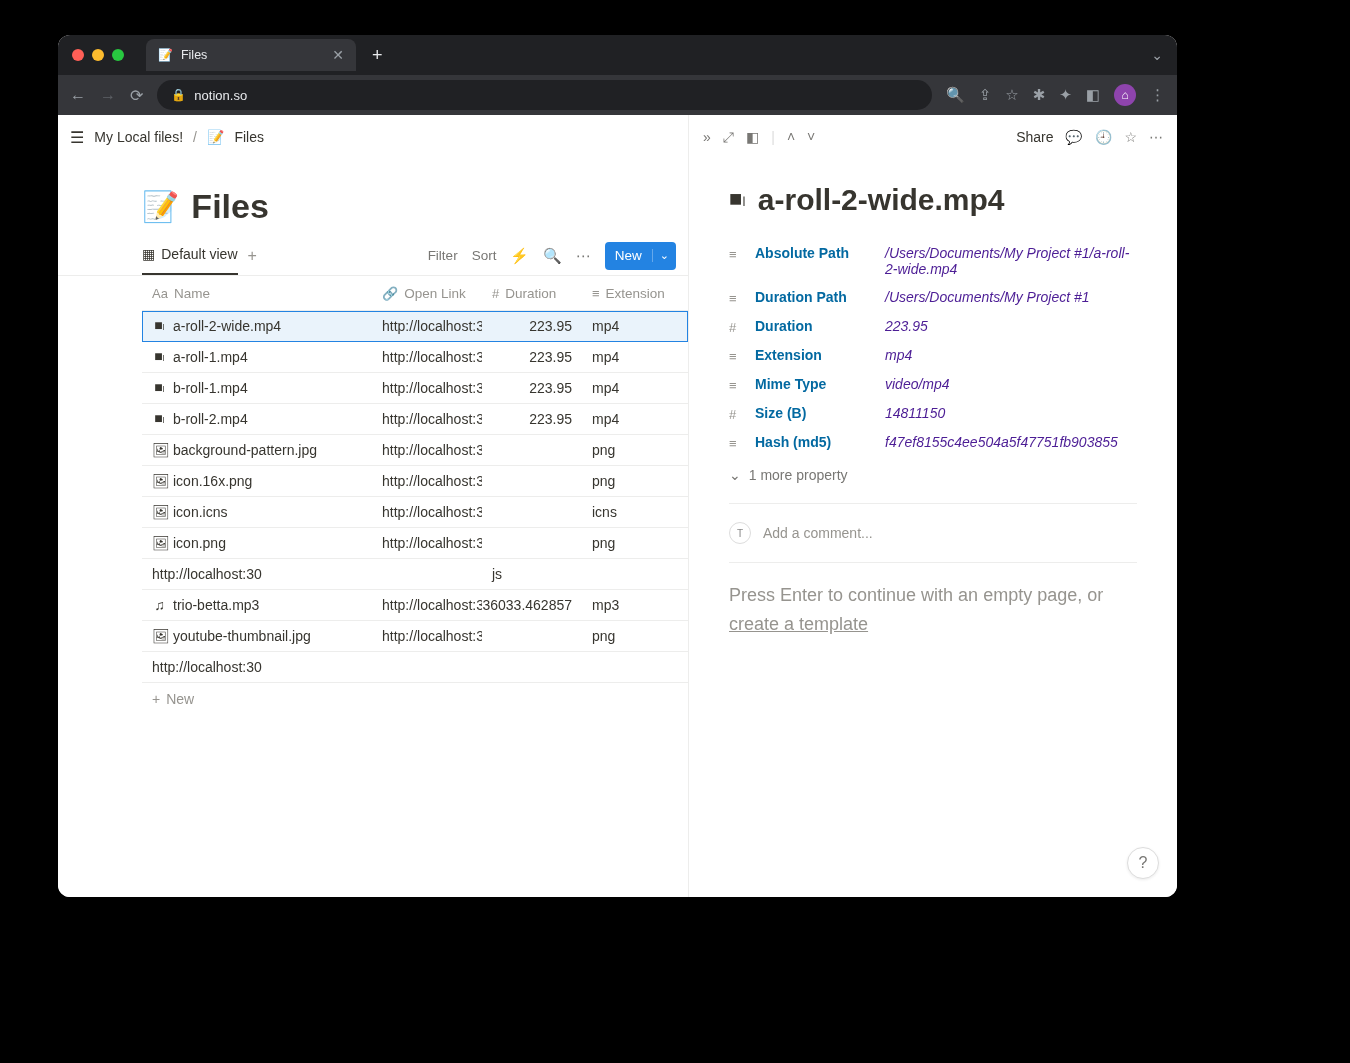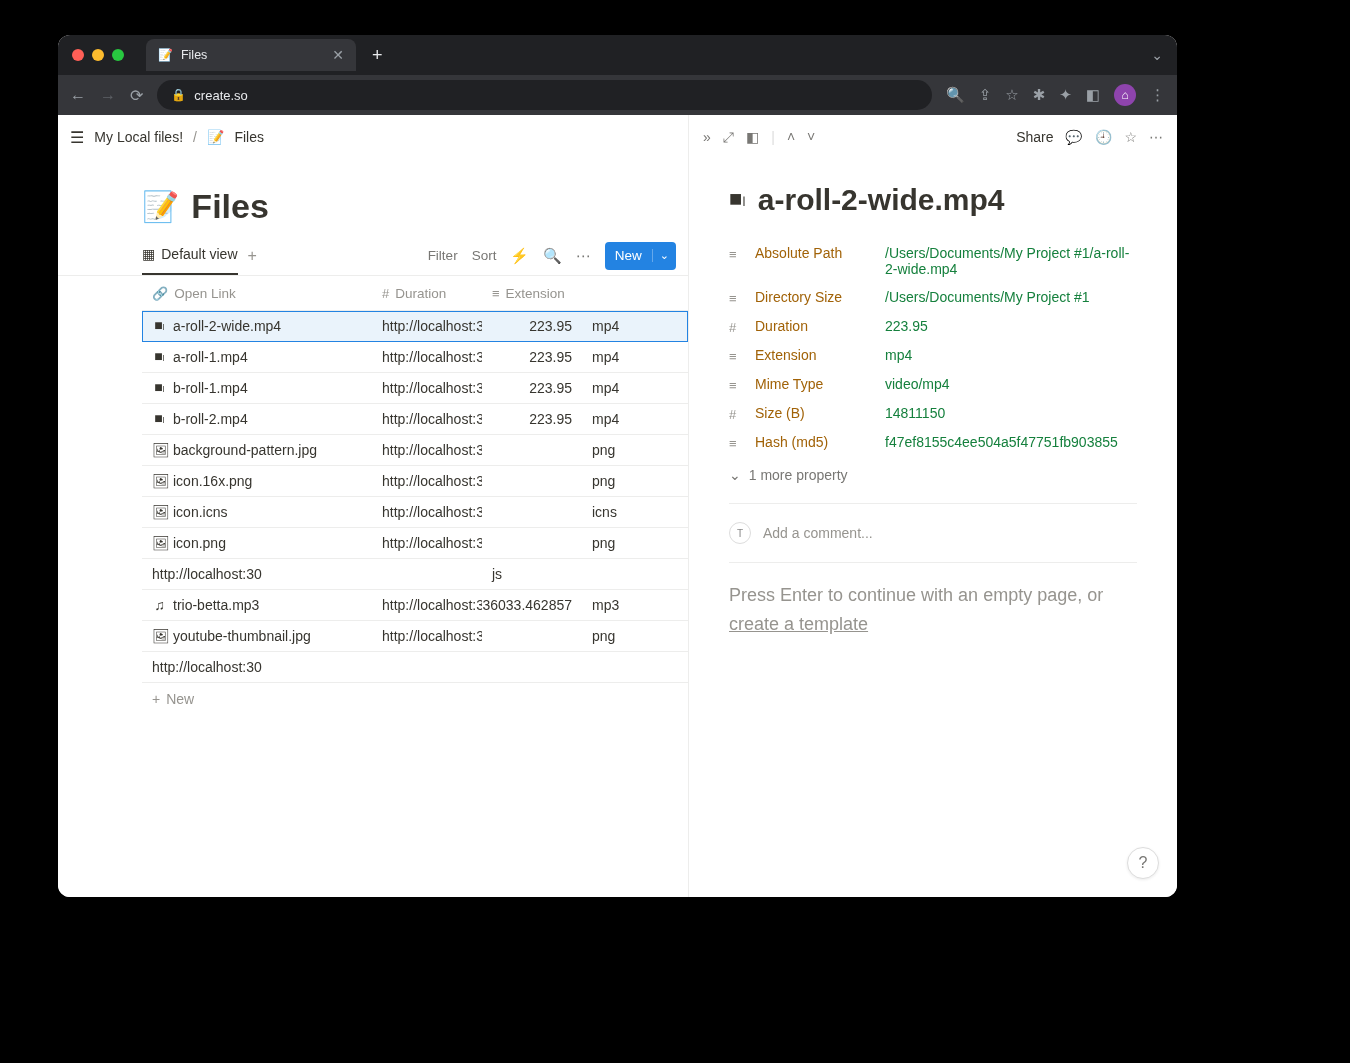--- a/index.html
+++ b/index.html
@@ -75,22 +75,22 @@
   .rp-top .share { color:#37352f; font-size:14px; }
 
   .rp-body { padding: 24px 40px 0 40px; }
   .rp-title { display:flex; align-items:center; gap:12px; }
   .rp-title .ic { font-size:22px; color:#37352f; }
   .rp-title h1 { font-size:30px; font-weight:700; color:#37352f; }
 
   .props { margin-top:22px; font-size:14px; }
   .prop { display:flex; align-items:flex-start; padding:6px 0; gap:10px; }
   .prop .picon { color:#96948f; width:16px; font-size:13px; flex-shrink:0; margin-top:2px; }
-  .prop .plabel { color:#a16207; width:120px; flex-shrink:0; }
-  .prop .pval { color:#15803d; flex:1; word-break:break-all; }
+  .prop .plabel { color:#0369a1; width:120px; flex-shrink:0;font-weight:bold; }
+  .prop .pval { color:#4c1d95; flex:1; word-break:break-all;font-style:italic; }
   .more-props { display:flex; align-items:center; gap:8px; color:#787774; font-size:14px; padding:10px 0; cursor:pointer; }
   .divider { border-top:1px solid #ededec; margin:10px 0; }
 
   .comment-row { display:flex; align-items:center; gap:12px; padding:8px 0; }
   .comment-av { width:22px; height:22px; border-radius:50%; border:1px solid #ddd; display:flex; align-items:center; justify-content:center; font-size:10px; color:#888; }
   .comment-ph { color:#96948f; font-size:14px; }
 
   .empty-hint { color:#96948f; font-size:18px; margin-top:18px; line-height:1.6; }
   .empty-hint .lnk { text-decoration:underline; cursor:pointer; }
 
@@ -115,21 +115,21 @@
       </div>
       <span class="newtab">+</span>
       <span class="chev">⌄</span>
     </div>
     <div class="addr-bar">
       <span class="nav-icn">←</span>
       <span class="nav-icn" style="opacity:.4">→</span>
       <span class="nav-icn">⟳</span>
       <div class="addr">
         <span class="lock">🔒</span>
-        <span class="host">create.so</span>
+        <span class="host">notion.so</span>
       </div>
       <div class="ext-icons">
         <span class="ic">🔍</span>
         <span class="ic">⇪</span>
         <span class="ic">☆</span>
         <span class="ic">✱</span>
         <span class="ic">✦</span>
         <span class="ic">◧</span>
         <span class="avatar">⌂</span>
         <span class="ic">⋮</span>
@@ -169,20 +169,24 @@
           <span class="ic">⋯</span>
           <div class="new-btn">
             <span class="lbl">New</span>
             <span class="dd">⌄</span>
           </div>
         </div>
       </div>
 
       <div class="table table-pad">
         <div class="thead">
+          <div class="cell">
+              <span class="ic">Aa</span>
+              <span>Name</span>
+            </div>
           <div class="cell">
               <span class="ic">🔗</span>
               <span>Open Link</span>
             </div>
           <div class="cell">
               <span class="ic">#</span>
               <span>Duration</span>
             </div>
           <div class="cell">
               <span class="ic">≡</span>
@@ -321,21 +325,21 @@
         </div>
 
         <div class="props" id="prop-list">
             <div class="prop">
               <span class="picon">≡</span>
               <span class="plabel">Absolute Path</span>
               <span class="pval">/Users/Documents/My Project #1/a-roll-2-wide.mp4</span>
             </div>
             <div class="prop">
               <span class="picon">≡</span>
-              <span class="plabel">Directory Size</span>
+              <span class="plabel">Duration Path</span>
               <span class="pval">/Users/Documents/My Project #1</span>
             </div>
             <div class="prop">
               <span class="picon">#</span>
               <span class="plabel">Duration</span>
               <span class="pval">223.95</span>
             </div>
             <div class="prop">
               <span class="picon">≡</span>
               <span class="plabel">Extension</span>

